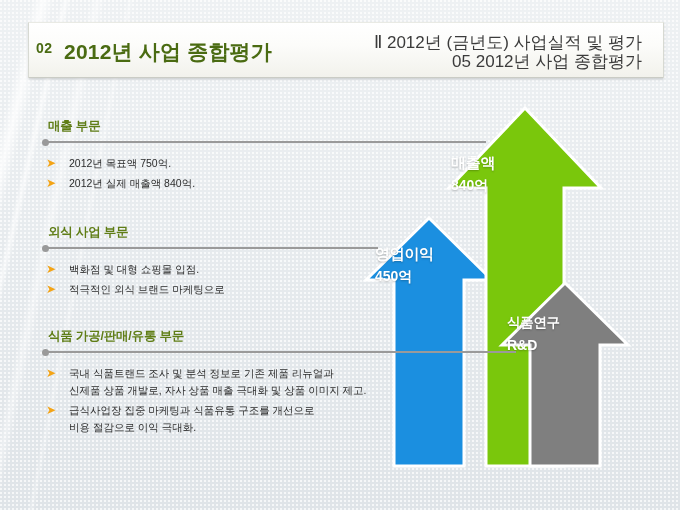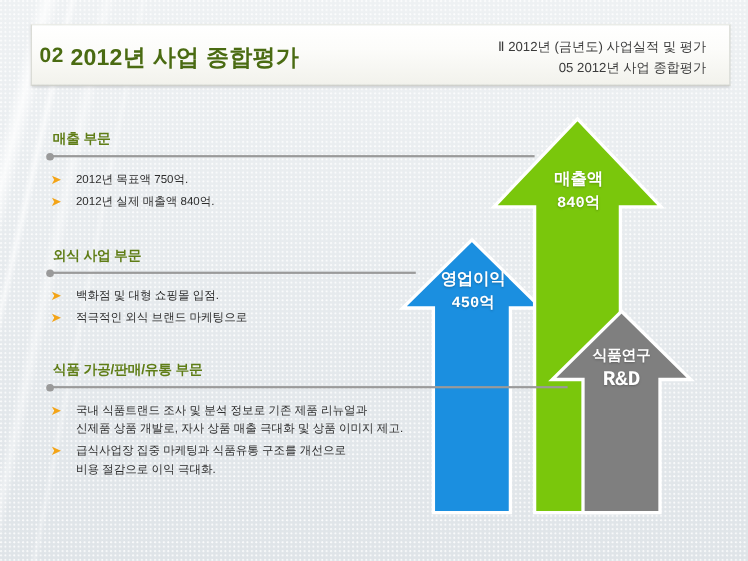--- a/index.html
+++ b/index.html
@@ -37,29 +37,29 @@
     border-top-color:#e9eae4;
     box-shadow:0 1px 3px rgba(0,0,0,.10);
   }
   #header-bar::after{
     content:""; position:absolute; left:0; right:0; bottom:-4px; height:4px;
     background:linear-gradient(180deg, rgba(0,0,0,.07), rgba(0,0,0,0));
   }
 
   #slide-number {
     position:absolute; left:36px; top:40px;
-    font-size:19px; font-weight:bold; color:#4a6b12; letter-spacing:.5px;
+    font-size:14px; font-weight:bold; color:#4a6b12; letter-spacing:.5px;
   }
   #slide-title {
     position:absolute; left:64px; top:38px;
     font-size:21px; font-weight:bold; color:#4a6b12; letter-spacing:.2px;
   }
   #header-crumbs {
     position:absolute; right:38px; top:33px;
-    text-align:right; color:#3b3b3b; font-size:12px; line-height:19px;
+    text-align:right; color:#3b3b3b; font-size:17px; line-height:19px;
   }
   #header-crumbs .crumb { white-space:nowrap; }
 
   
   .section { position:absolute; left:46px; }
   .section-title {
     font-size:12.5px; font-weight:bold; color:#5f7d16; letter-spacing:-.2px;
     margin-bottom:6px; padding-left:2px;
   }
   .rule { position:relative; height:2px; background:#9a9a9a; }
@@ -79,32 +79,32 @@
     position:absolute; left:0; top:1px;
     width:14px; height:14px; color:#f3a417;
     font-size:12px; line-height:14px; font-weight:bold;
   }
   .bullet .line2 { display:block; }
 
   
   #arrows { position:absolute; left:0; top:0; width:680px; height:510px; }
 
   .arrow-label {
-    position:absolute; text-align:center; color:#ffffff;
+    position:absolute; color:#ffffff;
     font-weight:bold; text-shadow:0 1px 2px rgba(0,0,0,.25);
     pointer-events:none;
   }
   .arrow-label .l1 { display:block; font-size:15px; line-height:22px; letter-spacing:-.3px; }
-  .arrow-label .l2 { display:block; font-size:14px; line-height:22px;font-family:Liberation Mono, monospace; }
+  .arrow-label .l2 { display:block; font-size:14px; line-height:22px; }
 
   #label-green { left:451px; top:152px; width:150px; }
   #label-blue  { left:375px; top:243px; width:110px; }
   #label-gray  { left:507px; top:312px; width:116px; }
   #label-gray .l1 { font-size:13.5px; }
-  #label-gray .l2 { font-size:19px; }
+  #label-gray .l2 { font-size:14px; }
 </style>
 </head>
 <body>
 
 <div id="slide">
 
   <div class="streak s1"></div>
   <div class="streak s2"></div>
   <div class="streak s3"></div>
   <div class="streak s4"></div>

